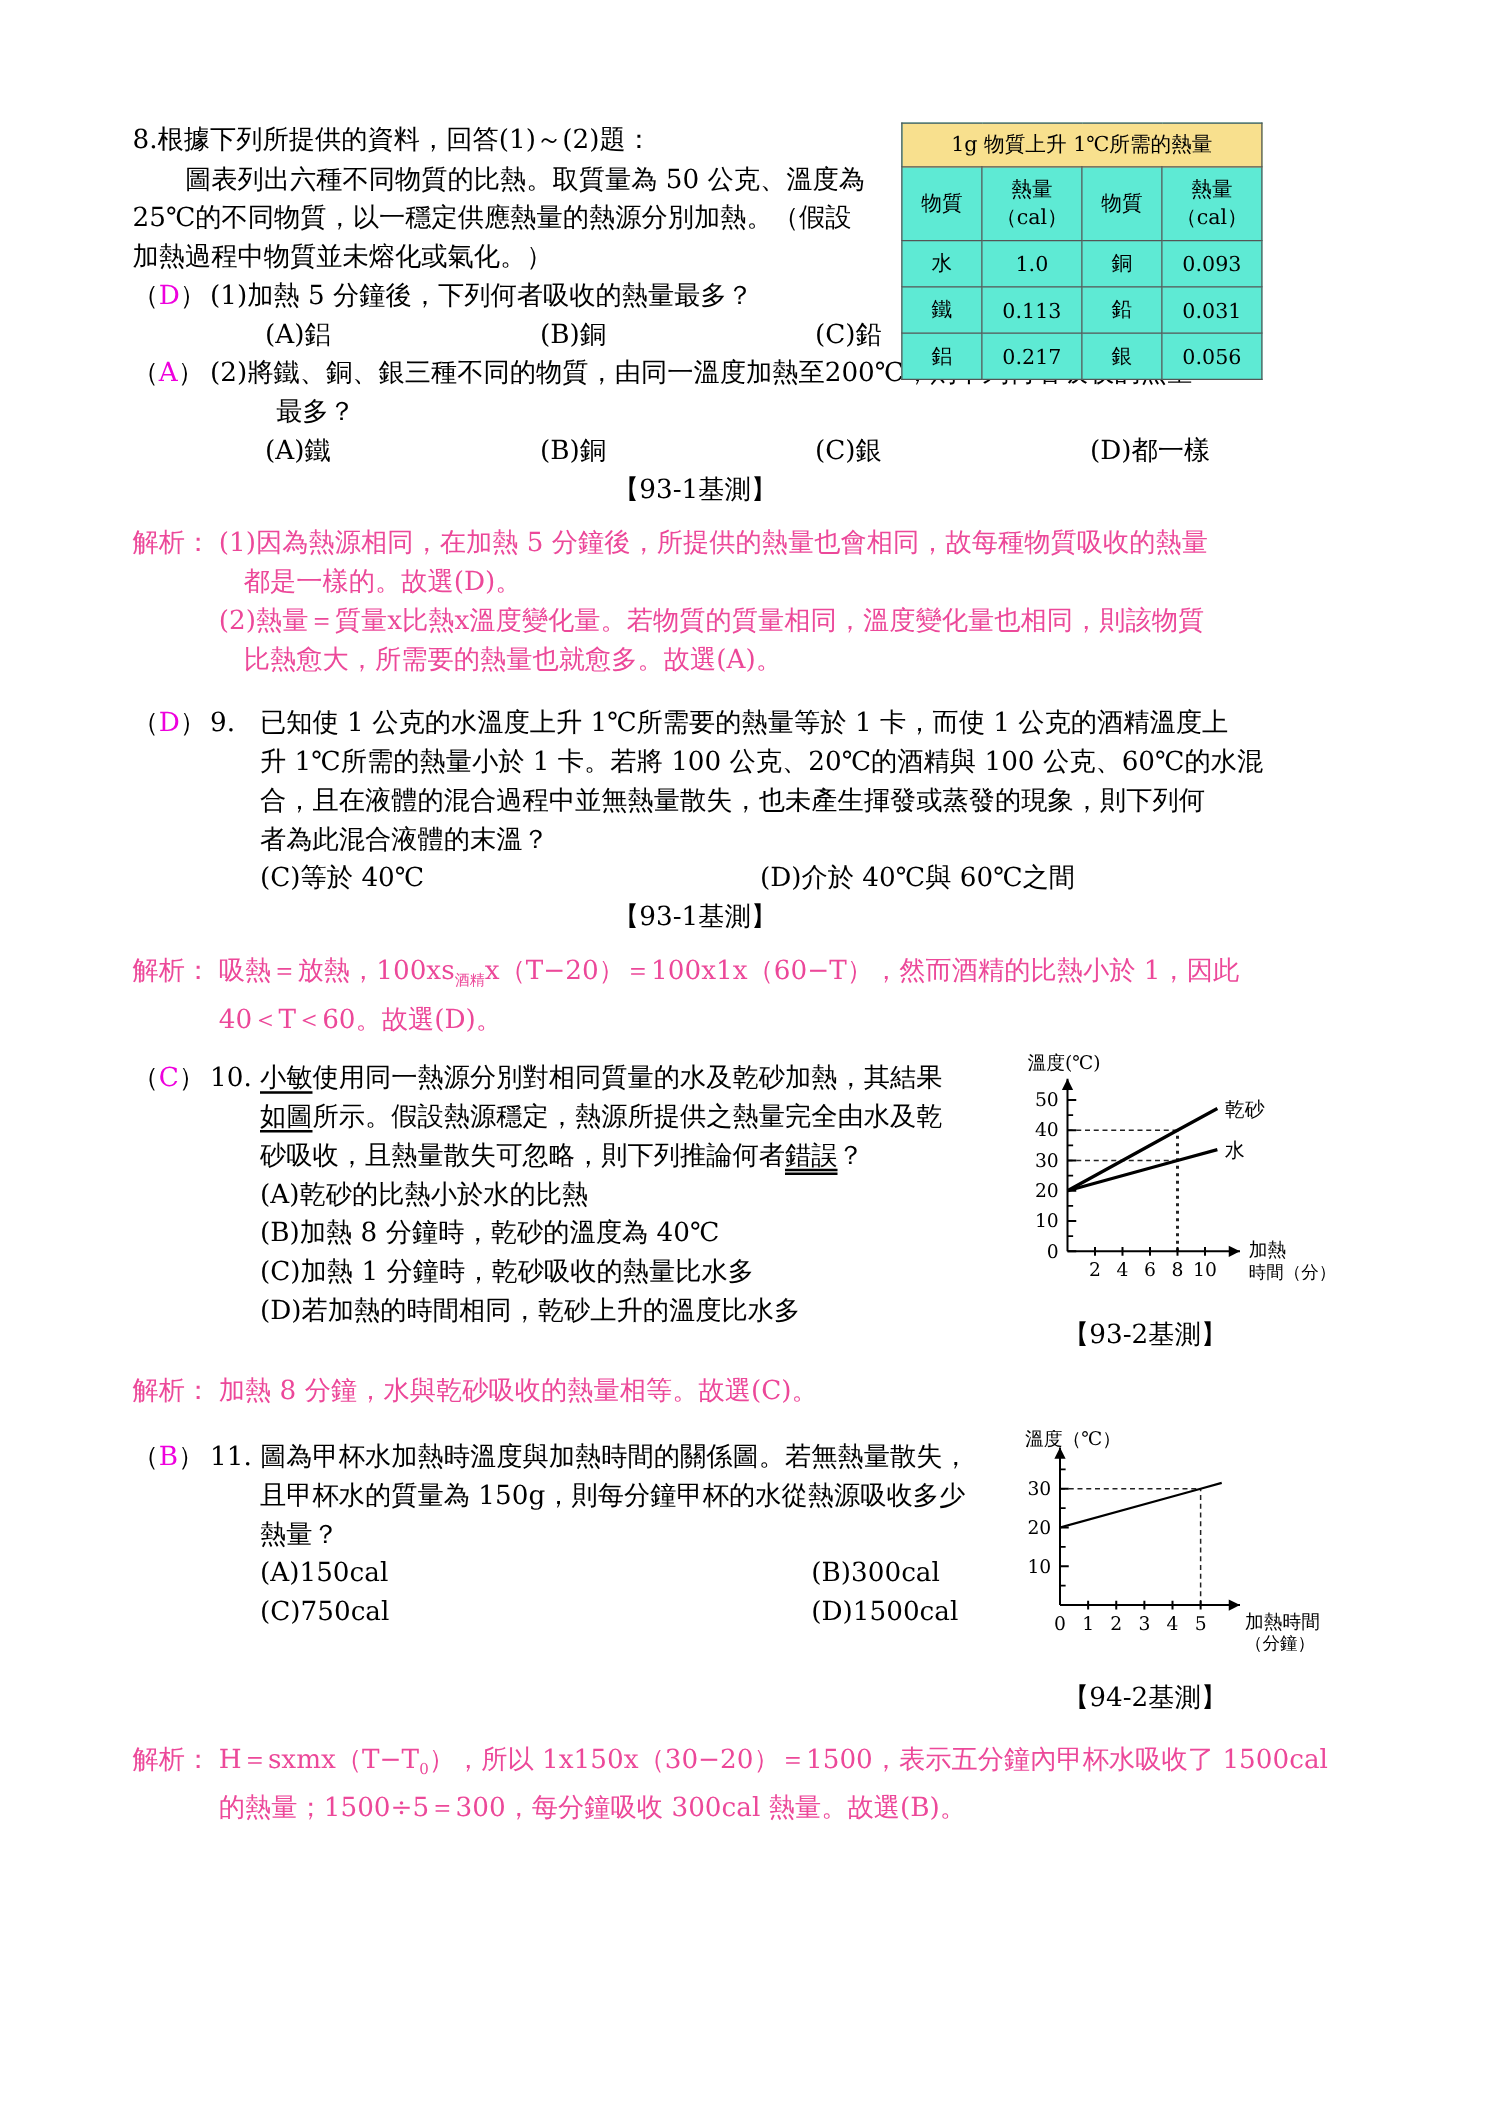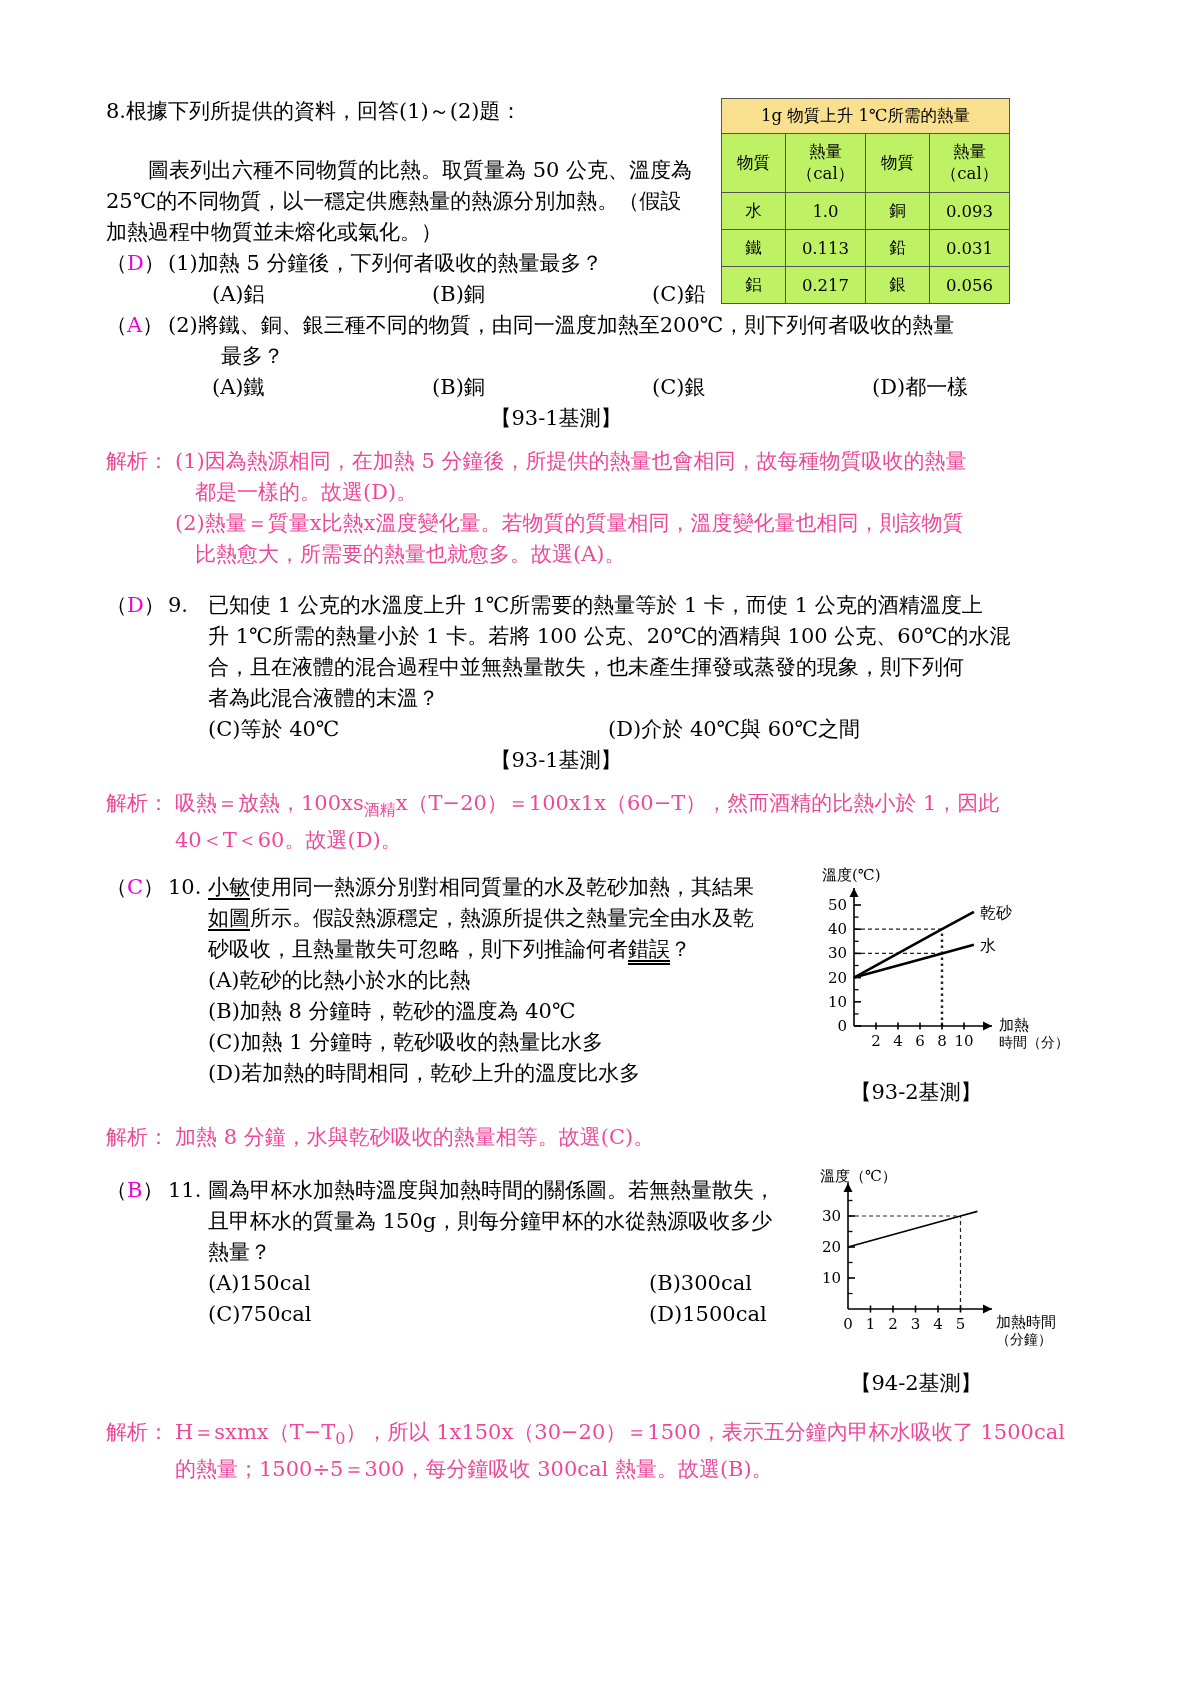--- a/index.html
+++ b/index.html
@@ -25,28 +25,28 @@
   .opts.two .opt:first-child{width:400px}
   .q11sec .opts.two .opt:first-child{width:441px}
   
   .source{text-align:center;padding-right:130px}
   .chartcol .source{padding-right:100px}
   
   .analysis{display:flex;color:#ec4899;margin-top:12px}
   .alabel{flex:none;width:69px}
   .abody{flex:1}
   .abody .ind{padding-left:20px}
-  sub{font-size:16px}
+  sub{font-size:12px}
   
   .q8{position:relative}
-  .q8 .title{margin-bottom:28px}
+  .q8 .title{margin-bottom:1px}
   .intro{width:650px}
   .intro .line:first-child{text-indent:2em}
   .heat-table{position:absolute;top:2px;right:126px;border-collapse:collapse;
-              text-align:center;font-size:16.5px;line-height:normal;background:#bef264}
+              text-align:center;font-size:16.5px;line-height:normal;background:#5eead4}
   .heat-table td,.heat-table th{border:1.5px solid #555;padding:7px 6px;font-weight:normal}
   .heat-table .ttl{background:#f8e08e;padding:6px 4px}
   .heat-table .c-sub{width:64px}
   .heat-table .c-val{width:80px}
   
   .sec{margin-top:20px}
   .row2{display:flex;margin-top:16px}
   .qcol{flex:none;width:690px}
   .chartcol{flex:1;margin-top:-6px}
   svg text{font-family:"DejaVu Serif",serif;fill:#000}

